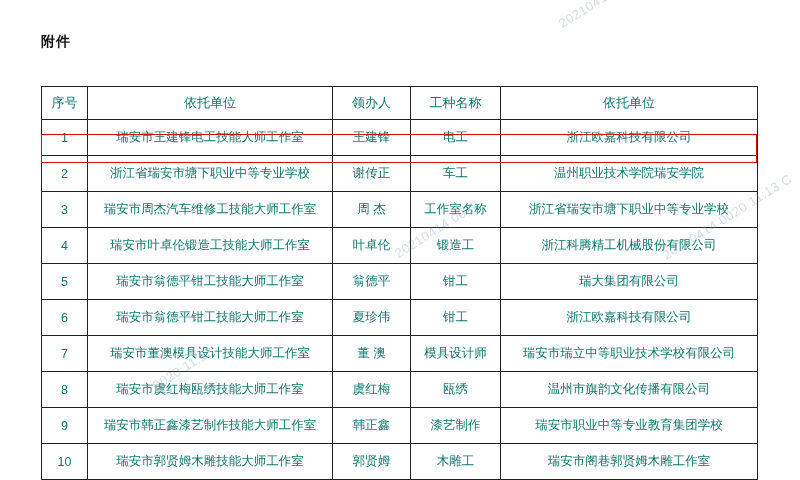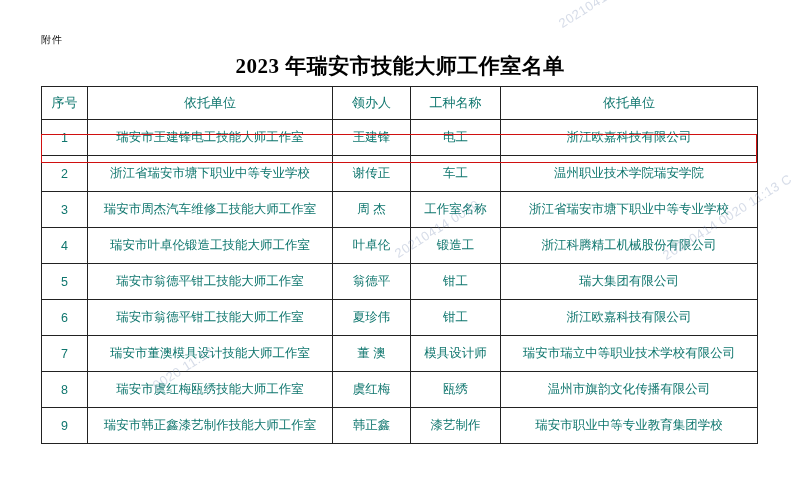--- a/index.html
+++ b/index.html
@@ -19,24 +19,25 @@
     position: absolute;
     left: 0; top: 0;
     width: 800px;
     height: 480px;
     background: #fff;
   }
   .attachment-label {
     position: absolute;
     left: 41px;
     top: 33px;
-    font-size: 10px;
+    font-size: 14px;
     letter-spacing: 1px;
     color: #111;
     font-family: "Liberation Sans", "DejaVu Sans", sans-serif;
+    font-weight: bold;
   }
   .doc-title {
     position: absolute;
     left: 0;
     top: 52px;
     width: 800px;
     text-align: center;
     font-size: 21px;
     font-weight: bold;
     color: #000;
@@ -103,21 +104,20 @@
   .wm3 { left: 660px; top: 250px; }
   .wm4 { left: 150px; top: 380px; }
 </style>
 </head>
 <body>
 
 <div class="page">
 
   <div class="attachment-label">附件</div>
 
-  <div class="doc-title">2023 年瑞安市技能大师工作室名单</div>
 
   <table class="main-table">
     <colgroup>
       <col class="col-seq">
       <col class="col-studio">
       <col class="col-leader">
       <col class="col-type">
       <col class="col-org">
     </colgroup>
     <thead>
@@ -186,20 +186,27 @@
         <td>瓯绣</td>
         <td>温州市旗韵文化传播有限公司</td>
       </tr>
       <tr>
         <td>9</td>
         <td>瑞安市韩正鑫漆艺制作技能大师工作室</td>
         <td>韩正鑫</td>
         <td>漆艺制作</td>
         <td>瑞安市职业中等专业教育集团学校</td>
       </tr>
+      <tr>
+        <td>10</td>
+        <td>瑞安市郭贤姆木雕技能大师工作室</td>
+        <td>郭贤姆</td>
+        <td>木雕工</td>
+        <td>瑞安市阁巷郭贤姆木雕工作室</td>
+      </tr>
     </tbody>
   </table>
 
   <div class="highlight-box"></div>
 
   <div class="watermark wm1">20210414 0020 11:13 C</div>
   <div class="watermark wm2">20210414 0020</div>
   <div class="watermark wm3">20210414 0020 11:13 C</div>
   <div class="watermark wm4">0020 11:13</div>
 

